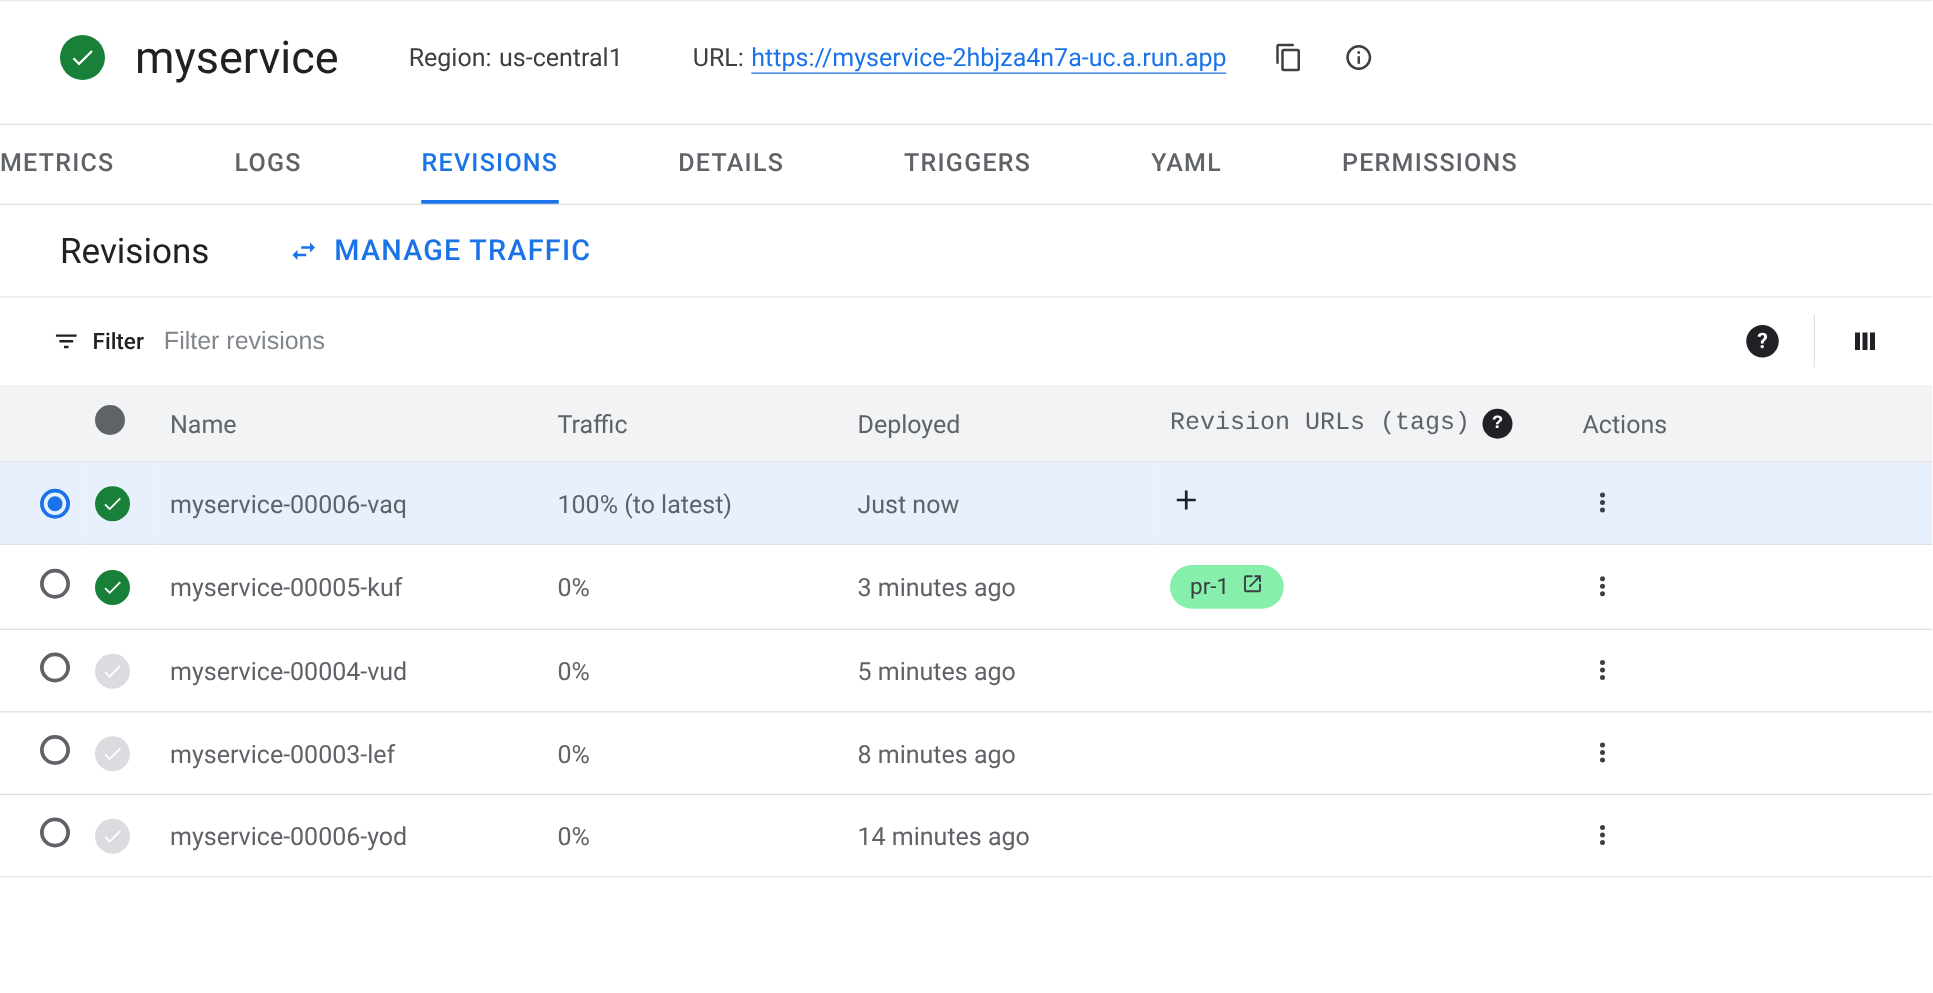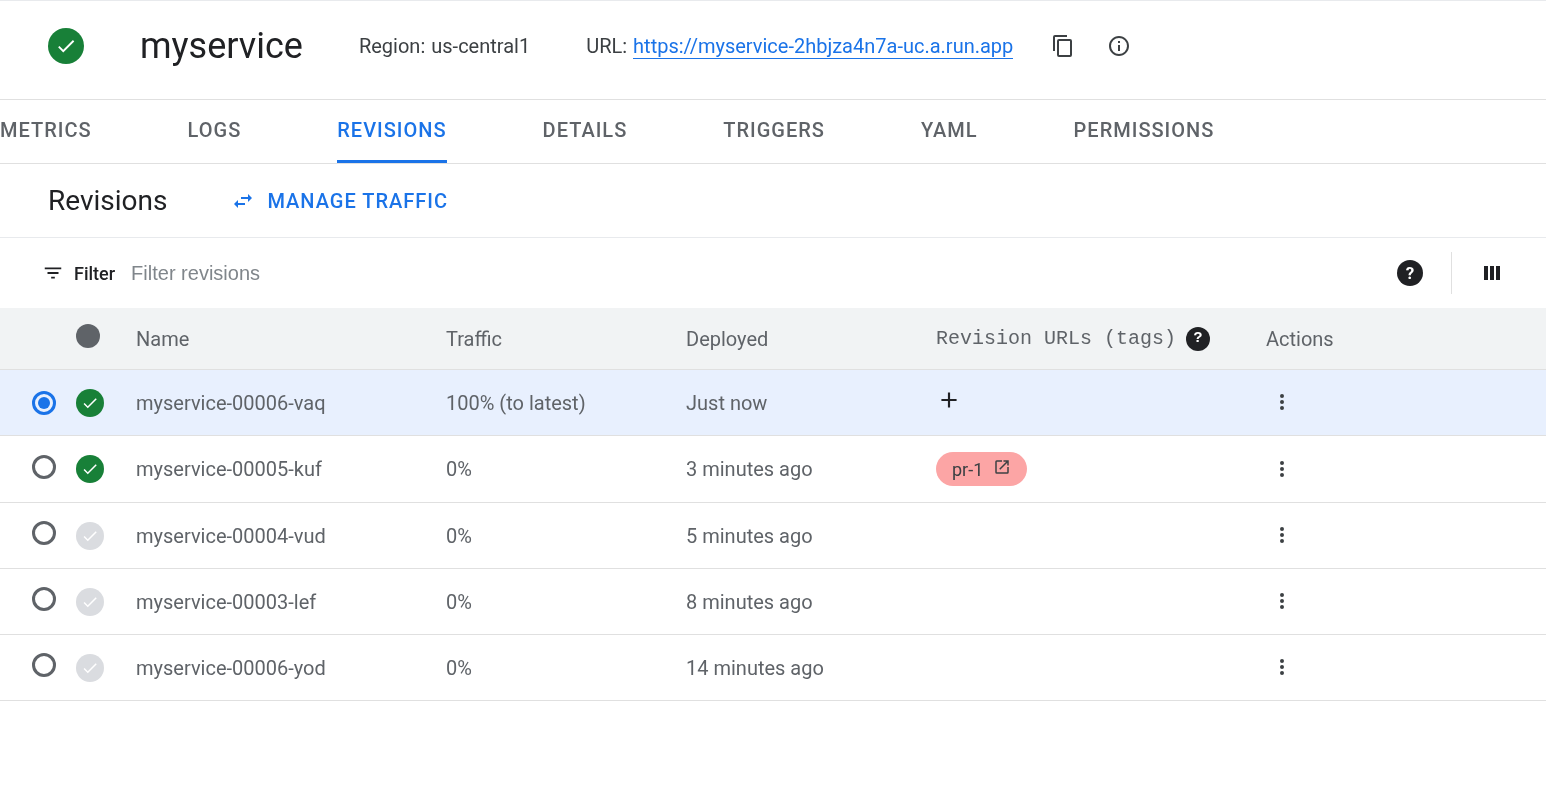--- a/index.html
+++ b/index.html
@@ -26,21 +26,21 @@
       display: flex;
       align-items: center;
       justify-content: center;
       flex-shrink: 0;
     }
     .status-check svg { width: 22px; height: 22px; fill: #fff; }
     .service-name {
       font-size: 36px;
       font-weight: 400;
       color: #202124;
-      margin-left: 56px;
+      margin-left: 24px;
       margin-right: 56px;
     }
     .header-meta {
       display: flex;
       align-items: center;
       gap: 56px;
       font-size: 20px;
       color: #3c4043;
     }
     .meta-item { display: inline-flex; align-items: center; gap: 6px; }
@@ -78,21 +78,21 @@
       font-size: 28px;
       font-weight: 400;
       color: #202124;
     }
     .manage-traffic {
       display: inline-flex;
       align-items: center;
       gap: 12px;
       color: #1a73e8;
       font-weight: 500;
-      font-size: 20px;
+      font-size: 23px;
       letter-spacing: 1px;
       cursor: pointer;
     }
     .manage-traffic svg { width: 24px; height: 24px; fill: #1a73e8; }
 
     
     .filter-row {
       display: flex;
       align-items: center;
       padding: 14px 42px;
@@ -165,21 +165,21 @@
     }
     .row-check.green { background: #188038; }
     .row-check.grey { background: #dadce0; }
     .row-check svg { width: 18px; height: 18px; fill: #fff; }
 
     .add-icon { cursor: pointer; display: inline-flex; }
     .add-icon svg { width: 26px; height: 26px; fill: #202124; }
 
     .tag-chip {
       display: inline-flex; align-items: center; gap: 10px;
-      background: #fca5a5; border-radius: 18px; padding: 6px 16px;
+      background: #86efac; border-radius: 18px; padding: 6px 16px;
       color: #3c4043; font-size: 18px; cursor: pointer;
     }
     .tag-chip svg { width: 18px; height: 18px; fill: #3c4043; }
 
     .more-btn { cursor: pointer; display: inline-flex; padding: 4px; }
     .more-btn svg { width: 24px; height: 24px; fill: #3c4043; }
 
     .col-select { width: 64px; }
     .col-status { width: 60px; }
     .col-name { width: 310px; }

